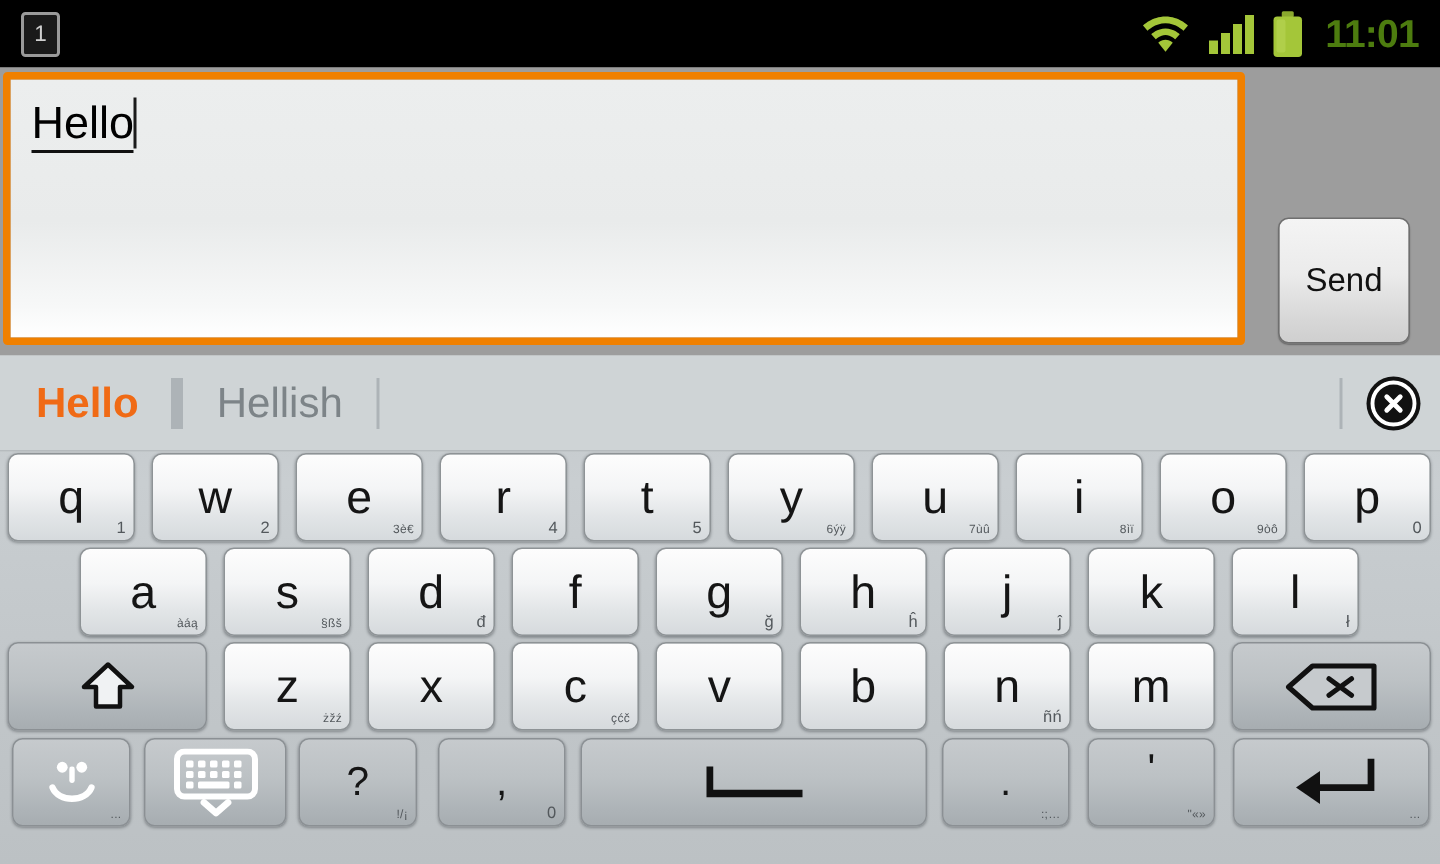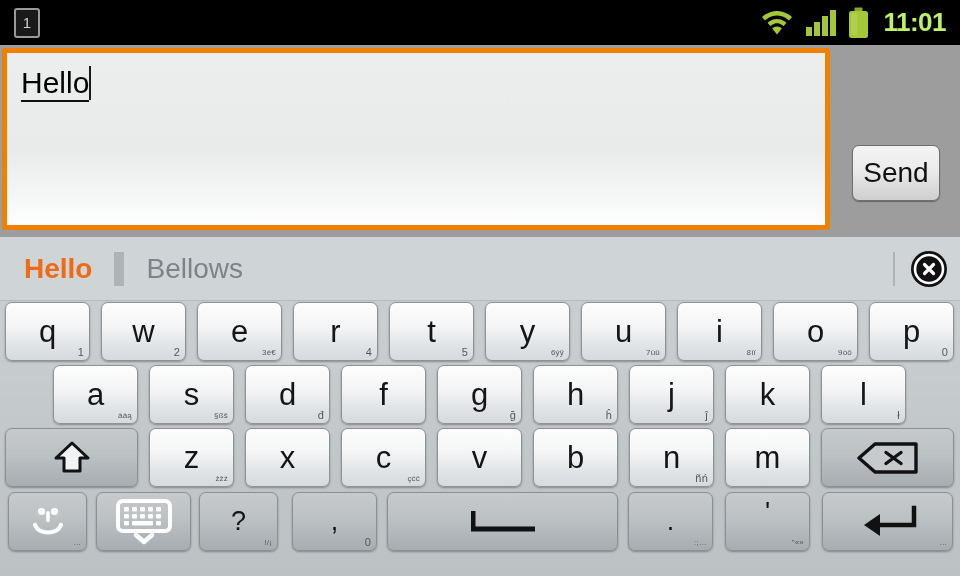--- a/index.html
+++ b/index.html
@@ -49,21 +49,21 @@
   .status-spacer { flex: 1 1 auto; }
   .status-right {
     display: flex;
     align-items: center;
     gap: 11px;
   }
   .wifi-icon { width: 34px; height: 30px; display:block; }
   .signal-icon { width: 32px; height: 30px; display:block; }
   .battery-icon { width: 21px; height: 32px; display:block; }
   .clock {
-    color: #bef264;
+    color: #4d7c0f;
     font-size: 26px;
     font-weight: bold;
     letter-spacing: -0.5px;
     margin-left: 3px;
   }
 
   
   #compose-area {
     position: absolute;
     left: 0; top: 45px;
@@ -97,26 +97,26 @@
     display: inline-block;
     width: 2px;
     height: 34px;
     background: #1a1a1a;
     vertical-align: -7px;
     margin-left: 0px;
   }
   #send-button {
     position: absolute;
     left: 852px; top: 100px;
-    width: 88px; height: 56px;
+    width: 88px; height: 84px;
     border: 1px solid #6f6f6f;
     border-radius: 7px;
     background: linear-gradient(to bottom, #f4f4f4 0%, #ebebeb 45%, #d8d8d8 80%, #cfcfcf 100%);
     box-shadow: 0 1px 1px rgba(0,0,0,0.35);
-    font-size: 28px;
+    font-size: 22px;
     color: #111;
     display: flex;
     align-items: center;
     justify-content: center;
     box-sizing: border-box;
     cursor: pointer;
   }
 
   
   #keyboard {
@@ -270,22 +270,22 @@
   </div>
 
   <div id="keyboard">
 
     <div id="suggestions">
       <div class="suggestion active">Hello</div>
       <div class="sug-sep"></div>
       <div class="sug-sep"></div>
       <div class="sug-sep"></div>
       <div class="sug-sep"></div>
-      <div class="sug-sep"></div>
-      <div class="suggestion">Bellows</div>
+      <div class="suggestion">Hellish</div>
+      <div class="sug-sep"></div>
       <div class="sug-spacer"></div>
       <div class="sug-sep"></div>
       <svg id="suggestion-close" viewBox="0 0 40 40">
         <circle cx="20" cy="20" r="18" fill="#111111"></circle>
         <circle cx="20" cy="20" r="14" fill="none" stroke="#ffffff" stroke-width="2.6"></circle>
         <circle cx="20" cy="20" r="10.5" fill="#111111"></circle>
         <path d="M15.5 15.5 L24.5 24.5 M24.5 15.5 L15.5 24.5" stroke="#ffffff" stroke-width="3.2" stroke-linecap="round"></path>
       </svg>
     </div>
 

